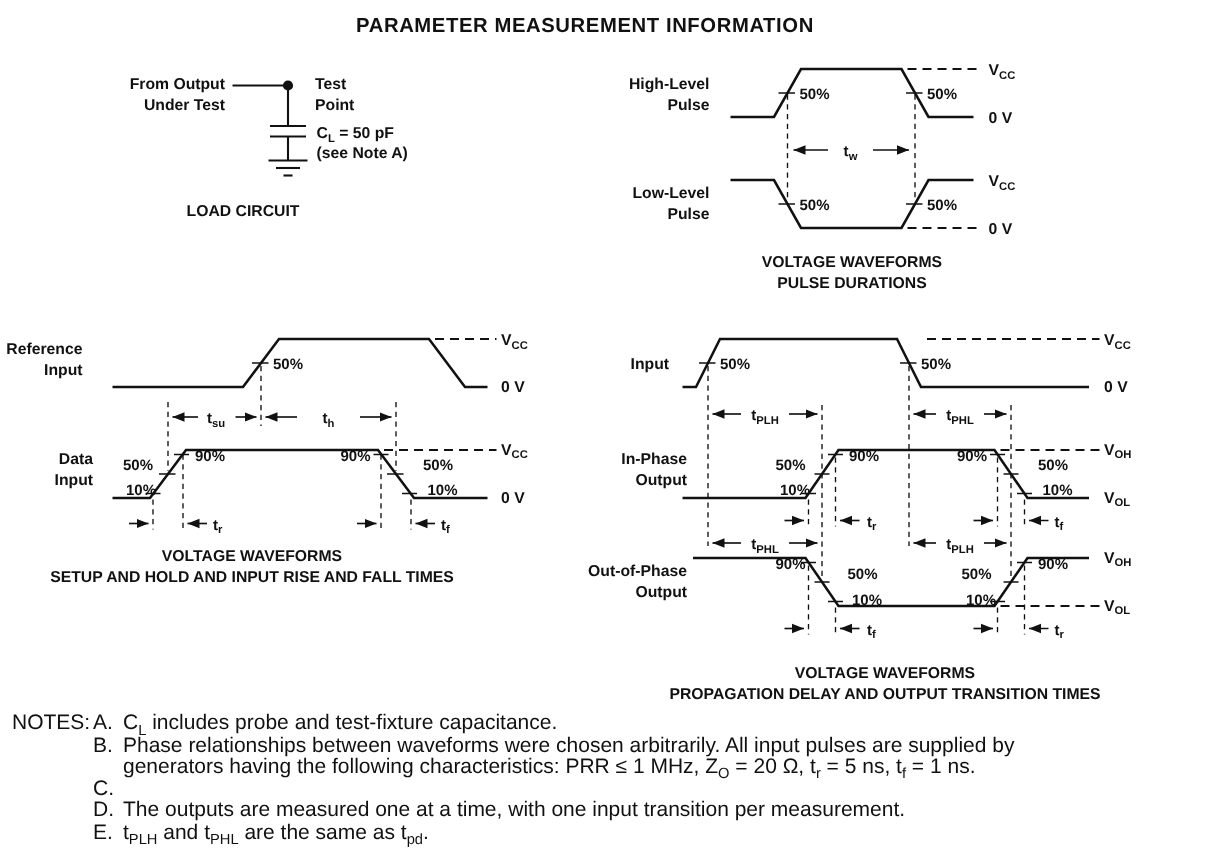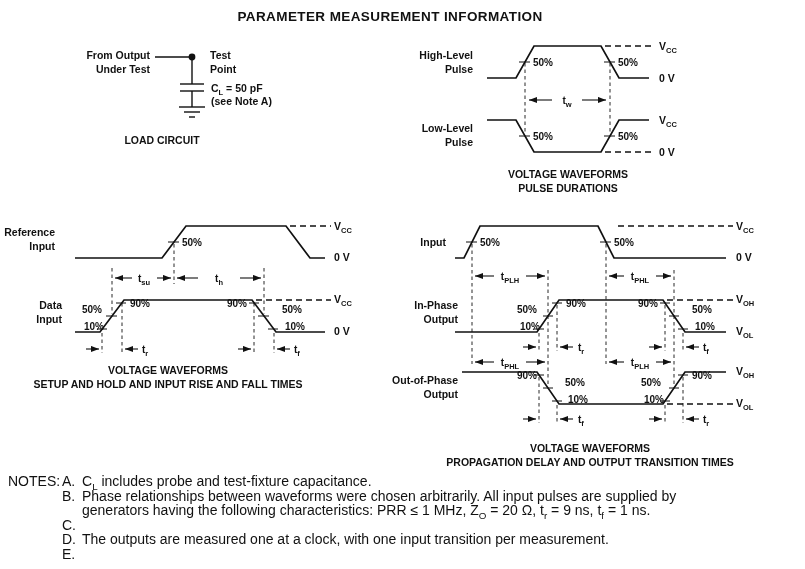--- a/index.html
+++ b/index.html
@@ -280,29 +280,30 @@
 <div class="notes">
   <div class="notes-wrap">
     <div class="notes-heading">NOTES:</div>
     <div class="notes-list">
       <div class="note-row">
         <span class="note-letter">A.</span>
         <span class="note-text"><span>C</span><sub>L</sub><span> includes probe and test-fixture capacitance.</span></span>
       </div>
       <div class="note-row">
         <span class="note-letter">B.</span>
-        <span class="note-text"><span>Phase relationships between waveforms were chosen arbitrarily. All input pulses are supplied by generators having the following characteristics: PRR ≤ 1 MHz, Z</span><sub>O</sub><span> = 20 Ω, t</span><sub>r</sub><span> = 9 ns, t</span><sub>f</sub><span> = 1 ns.</span></span>
+        <span class="note-text"><span>Phase relationships between waveforms were chosen arbitrarily. All input pulses are supplied by generators having the following characteristics: PRR ≤ 1 MHz, Z</span><sub>O</sub><span> = 20 Ω, t</span><sub>r</sub><span> = 5 ns, t</span><sub>f</sub><span> = 1 ns.</span></span>
       </div>
       <div class="note-row">
         <span class="note-letter">C.</span>
       </div>
       <div class="note-row">
         <span class="note-letter">D.</span>
-        <span class="note-text"><span>The outputs are measured one at a clock, with one input transition per measurement.</span></span>
+        <span class="note-text"><span>The outputs are measured one at a time, with one input transition per measurement.</span></span>
       </div>
       <div class="note-row">
         <span class="note-letter">E.</span>
+        <span class="note-text"><span>t</span><sub>PLH</sub><span> and t</span><sub>PHL</sub><span> are the same as t</span><sub>pd</sub><span>.</span></span>
       </div>
     </div>
   </div>
 </div>
 
 </div>
 
 </body></html>

